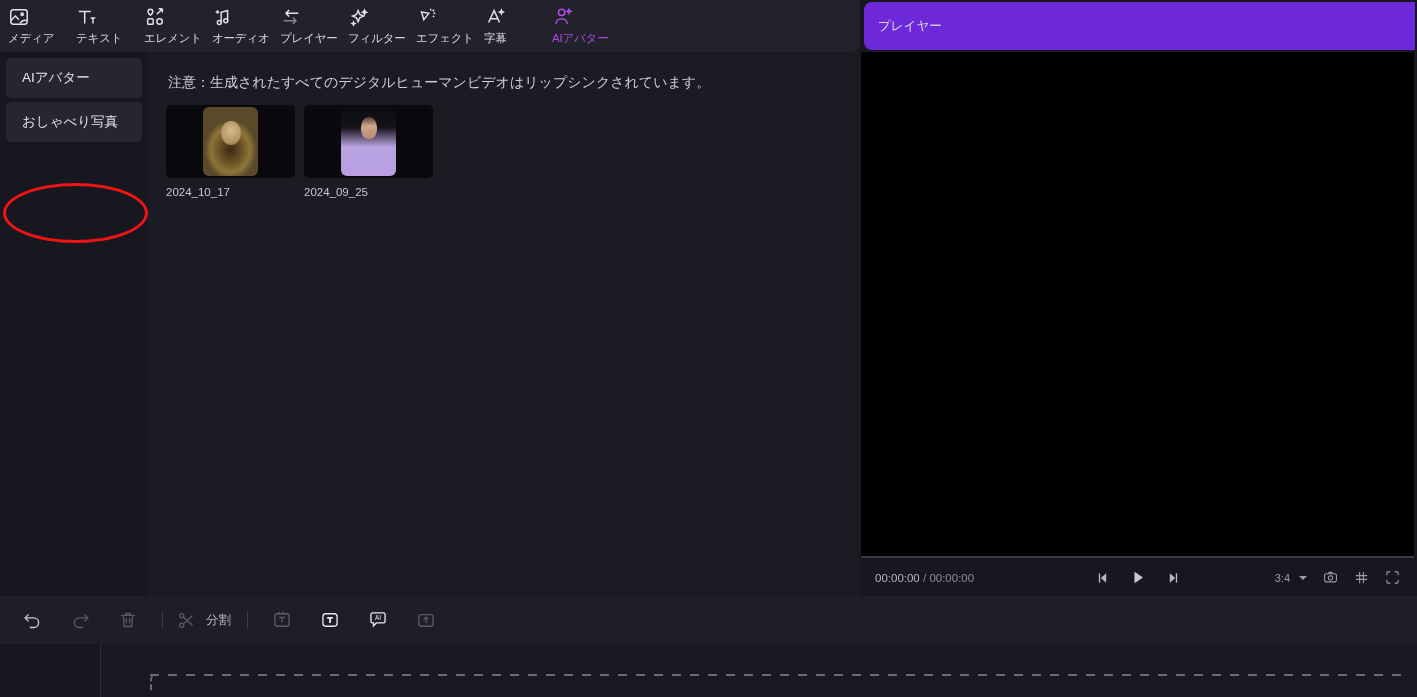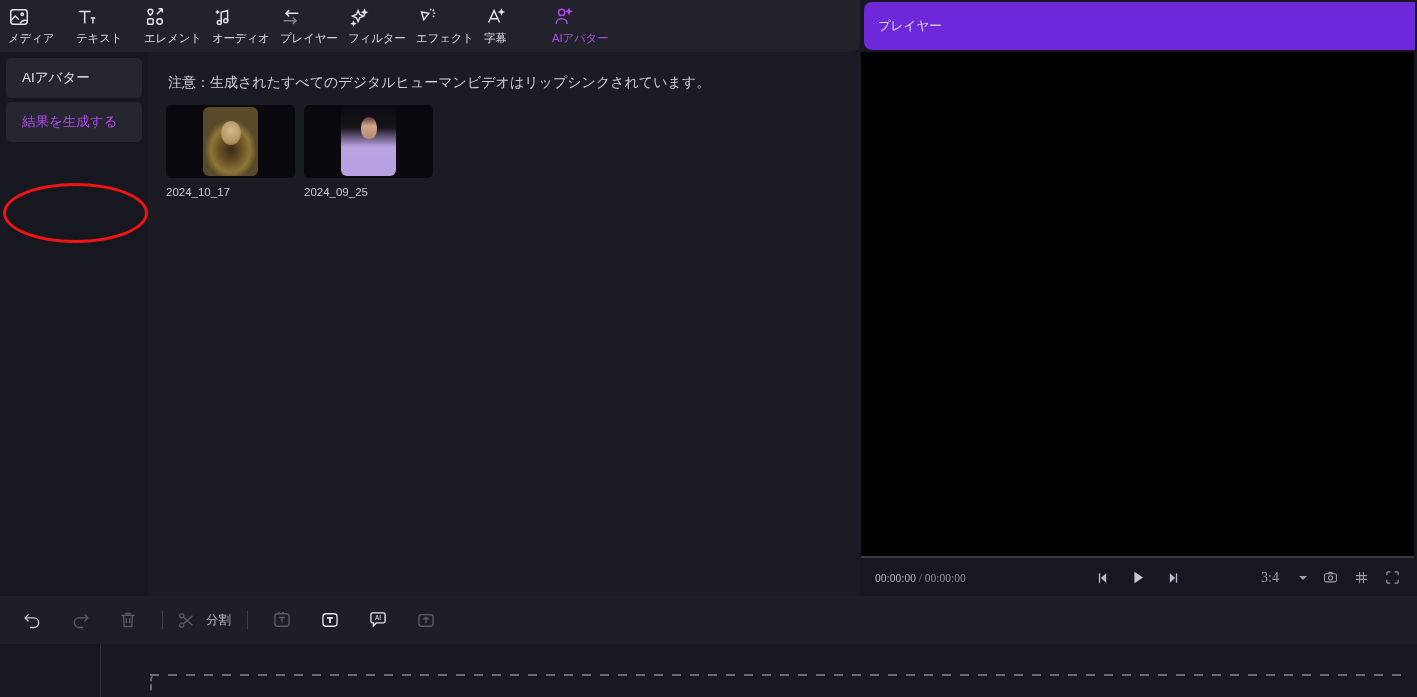--- a/index.html
+++ b/index.html
@@ -105,27 +105,27 @@
   .player { position:absolute; left:860px; top:0; width:557px; height:596px; background:#17171f; }
   .player-head {
     position:absolute; left:4px; top:2px; width:551px; height:48px;
     background:#6d28d9; border-radius:8px 0 0 8px;
     display:flex; align-items:center; padding-left:14px;
   }
   .player-head .ttl { font-size:12.5px; color:#dcdce4; }
   .stage { position:absolute; left:861px; top:52px; width:553px; height:505px; background:#000; }
   .stage-line { position:absolute; left:861px; top:556px; width:553px; height:2px; background:#3b3b48; }
 
-  .pctrl { position:absolute; left:861px; top:559px; width:553px; height:37px; display:flex; align-items:center;font-family:Liberation Serif, serif; }
+  .pctrl { position:absolute; left:861px; top:559px; width:553px; height:37px; display:flex; align-items:center; }
   .tcode { position:absolute; left:14px; font-size:11.5px; color:#8e8e9c; }
   .tcode b { font-weight:400; color:#b4b4c0; }
   .transport { position:absolute; left:50%; transform:translateX(-50%); display:flex; align-items:center; gap:18px; }
   .transport div { cursor:pointer; display:flex; }
   .pright { position:absolute; right:14px; display:flex; align-items:center; gap:16px; }
-  .ratio { font-size:14px; color:#9d9dab; display:flex; align-items:center; gap:20px; cursor:pointer;justify-content:flex-end; }
+  .ratio { font-size:11px; color:#9d9dab; display:flex; align-items:center; gap:9px; cursor:pointer;justify-content:flex-end; }
   .caret { width:0;height:0;border-left:4px solid transparent;border-right:4px solid transparent;border-top:4px solid #9d9dab; }
   .pright .ico { cursor:pointer; display:flex; }
 
   
   .btoolbar {
     position:absolute; left:0; top:596px; width:1417px; height:48px;
     background:#1e1e27; display:flex; align-items:center; padding-left:8px; gap:0;
   }
   .bt { width:48px; height:48px; display:flex; align-items:center; justify-content:center; cursor:pointer; }
   .bt svg { stroke:#c9c9d4; fill:none; stroke-width:1.6; }
@@ -251,22 +251,22 @@
           </svg>
       </span>
       <span class="lb">AIアバター</span>
     </div>
   </div>
 
   <div class="sidebar">
     <div class="side-item">
       <span>AIアバター</span>
     </div>
-    <div class="side-item selected">
-      <span>結果を生成する</span>
+    <div class="side-item">
+      <span>おしゃべり写真</span>
     </div>
   </div>
   <div class="redring"></div>
 
   <div class="content">
     <div class="notice">注意：生成されたすべてのデジタルヒューマンビデオはリップシンクされています。</div>
 
     <div class="grid">
       <div class="card">
         <div class="thumb">

